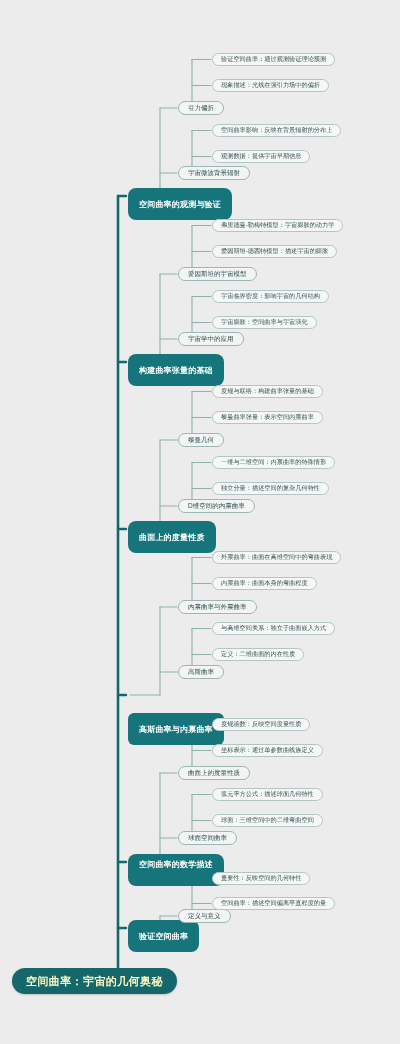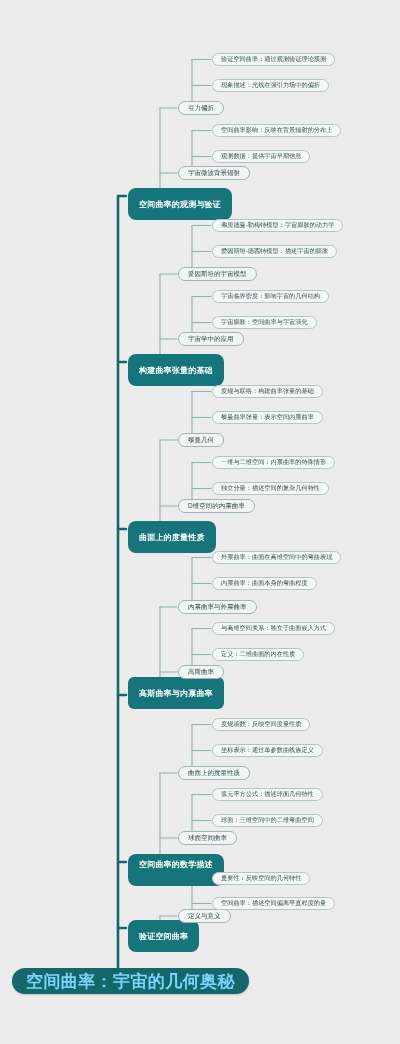--- a/index.html
+++ b/index.html
@@ -17,22 +17,22 @@
     position:absolute;
     box-sizing:border-box;
     display:flex;align-items:center;justify-content:center;
     white-space:nowrap;
     border-radius:999px;
   }
 
   
   .n-root{
     background:#14676b;
-    color:#7dd3fc;
-    font-size:17px;
+    color:#fef9c3;
+    font-size:11px;
     font-weight:bold;
     letter-spacing:.4px;
     height:26px;
     padding:0 14px;
     border-radius:13px;
     box-shadow:0 1px 2px rgba(0,0,0,.18);
   }
 
   
   .n-l1{
@@ -206,21 +206,21 @@
       </div>
       <div class="node n-l2" style="left: 178px; top: 499px;">
         <span>D维空间的内禀曲率</span>
       </div>
       <div class="node n-l3" style="left: 212px; top: 456px;">
         <span>一维与二维空间：内禀曲率的特殊情形</span>
       </div>
       <div class="node n-l3" style="left: 212px; top: 482px;">
         <span>独立分量：描述空间的复杂几何特性</span>
       </div>
-      <div class="node n-l1" style="left: 128px; top: 677px; border-radius: 6px;">
+      <div class="node n-l1" style="left: 128px; top: 713px; border-radius: 6px;">
         <span>高斯曲率与内禀曲率</span>
       </div>
       <div class="node n-l2" style="left: 178px; top: 600px;">
         <span>内禀曲率与外禀曲率</span>
       </div>
       <div class="node n-l3" style="left: 212px; top: 551px;">
         <span>外禀曲率：曲面在高维空间中的弯曲表现</span>
       </div>
       <div class="node n-l3" style="left: 212px; top: 577px;">
         <span>内禀曲率：曲面本身的弯曲程度</span>

